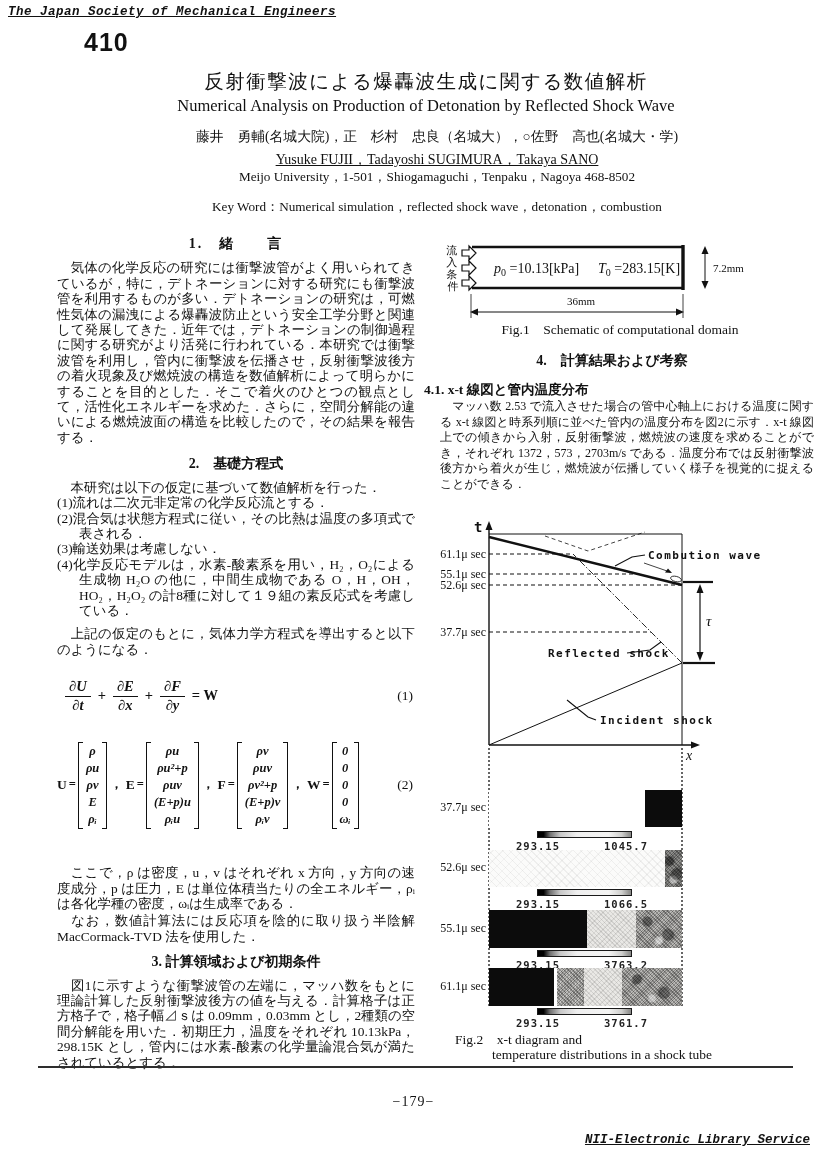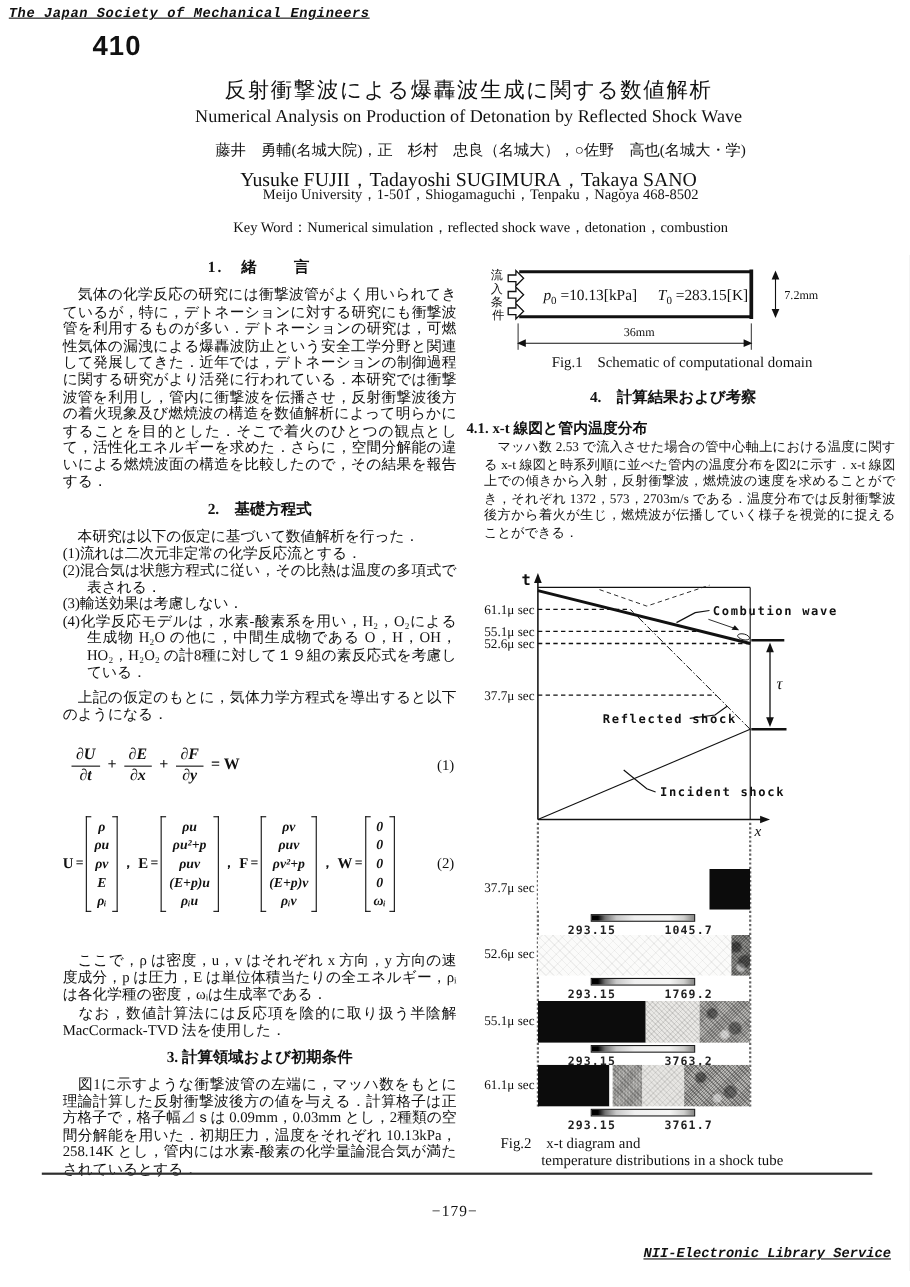--- a/index.html
+++ b/index.html
@@ -12,21 +12,21 @@
   .abs { position:absolute; }
   .mono-i { font-family:"Liberation Mono","DejaVu Sans Mono",monospace; font-style:italic; font-weight:bold;text-decoration:underline; }
   .center { text-align:center; }
 
   
   .society-header { left:8px; top:5px; font-size:12.5px; letter-spacing:0.5px; }
   .paper-number { left:84px; top:28px; font-size:25px; font-family:"Liberation Sans","DejaVu Sans",sans-serif; font-weight:600; letter-spacing:1px; }
   .title-jp { left:57px; top:68px; width:738px; font-size:19.5px; letter-spacing:1.5px; }
   .title-en { left:57px; top:96px; width:738px; font-size:16.5px; }
   .authors-jp { left:57px; top:128px; width:760px; font-size:13.8px; }
-  .authors-en { left:46px; top:151px; width:760px; font-size:18px; }
+  .authors-en { left:57px; top:151px; width:760px; font-size:14px;text-decoration:underline; }
   .affiliation { left:57px; top:168px; width:760px; font-size:13.2px; }
   .keywords { left:57px; top:198px; width:760px; font-size:13.2px; }
 
   
   .left-col { left:57px; top:230px; width:358px; font-size:13.4px; line-height:15.4px; text-align:justify; }
   .left-col h3 { font-size:14px; text-align:center; font-weight:bold; }
   .h-s1 { margin:6px 0 9px 0; letter-spacing:2px; }
   .h-s2 { margin:11px 0 8px 0; }
   .h-s3 { margin:10px 0 8px 0; }
   .assump { padding-left:22px; text-indent:-22px; }
@@ -219,21 +219,21 @@
         </span>
         <span class="brk r"></span>
       </span>
       <span class="eqnum">(2)</span>
     </div>
 
     <p class="after-eq">　ここで，ρ は密度，u，v はそれぞれ x 方向，y 方向の速度成分，p は圧力，E は単位体積当たりの全エネルギー，ρᵢは各化学種の密度，ωᵢは生成率である．</p>
     <p class="after-eq2">　なお，数値計算法には反応項を陰的に取り扱う半陰解 MacCormack-TVD 法を使用した．</p>
 
     <h3 class="h-s3">3. 計算領域および初期条件</h3>
-    <p>　図1に示すような衝撃波管の左端に，マッハ数をもとに理論計算した反射衝撃波後方の値を与える．計算格子は正方格子で，格子幅⊿ｓは 0.09mm，0.03mm とし，2種類の空間分解能を用いた．初期圧力，温度をそれぞれ 10.13kPa，258.14K とし，管内には水素-酸素の化学量論混合気が満たされているとする．</p>
+    <p>　図1に示すような衝撃波管の左端に，マッハ数をもとに理論計算した反射衝撃波後方の値を与える．計算格子は正方格子で，格子幅⊿ｓは 0.09mm，0.03mm とし，2種類の空間分解能を用いた．初期圧力，温度をそれぞれ 10.13kPa，298.15K とし，管内には水素-酸素の化学量論混合気が満たされているとする．</p>
   </div>
 
   <svg class="abs" style="left:430px; top:236px;" width="380" height="86" viewBox="0 0 380 86">
 
     <text class="svg-serif" font-size="11" text-anchor="middle">
       <tspan x="23" y="18">流</tspan>
       <tspan x="23" y="30">入</tspan>
       <tspan x="23" y="42">条</tspan>
       <tspan x="23" y="54">件</tspan>
     </text>
@@ -329,21 +329,21 @@
   <div class="abs cb-label cbl-min cblr-1">293.15</div>
   <div class="abs cb-label cbl-max cblr-1">1045.7</div>
 
   <div class="abs strip-time st-2">52.6μ sec</div>
   <div class="abs strip strip-2">
     <div class="speckle-vlight" style="width:91%"></div>
     <div class="speckle-dark blotchy" style="width:9%"></div>
   </div>
   <div class="abs colorbar cb-2"></div>
   <div class="abs cb-label cbl-min cblr-2">293.15</div>
-  <div class="abs cb-label cbl-max cblr-2">1769.2</div>
+  <div class="abs cb-label cbl-max cblr-2">1066.5</div>
 
   <div class="abs strip-time st-3">55.1μ sec</div>
   <div class="abs strip strip-3">
     <div class="seg-black" style="width:51%"></div>
     <div class="speckle-light" style="width:25%"></div>
     <div class="speckle-med blotchy" style="width:24%"></div>
   </div>
   <div class="abs colorbar cb-3"></div>
   <div class="abs cb-label cbl-min cblr-3">293.15</div>
   <div class="abs cb-label cbl-max cblr-3">3763.2</div>

